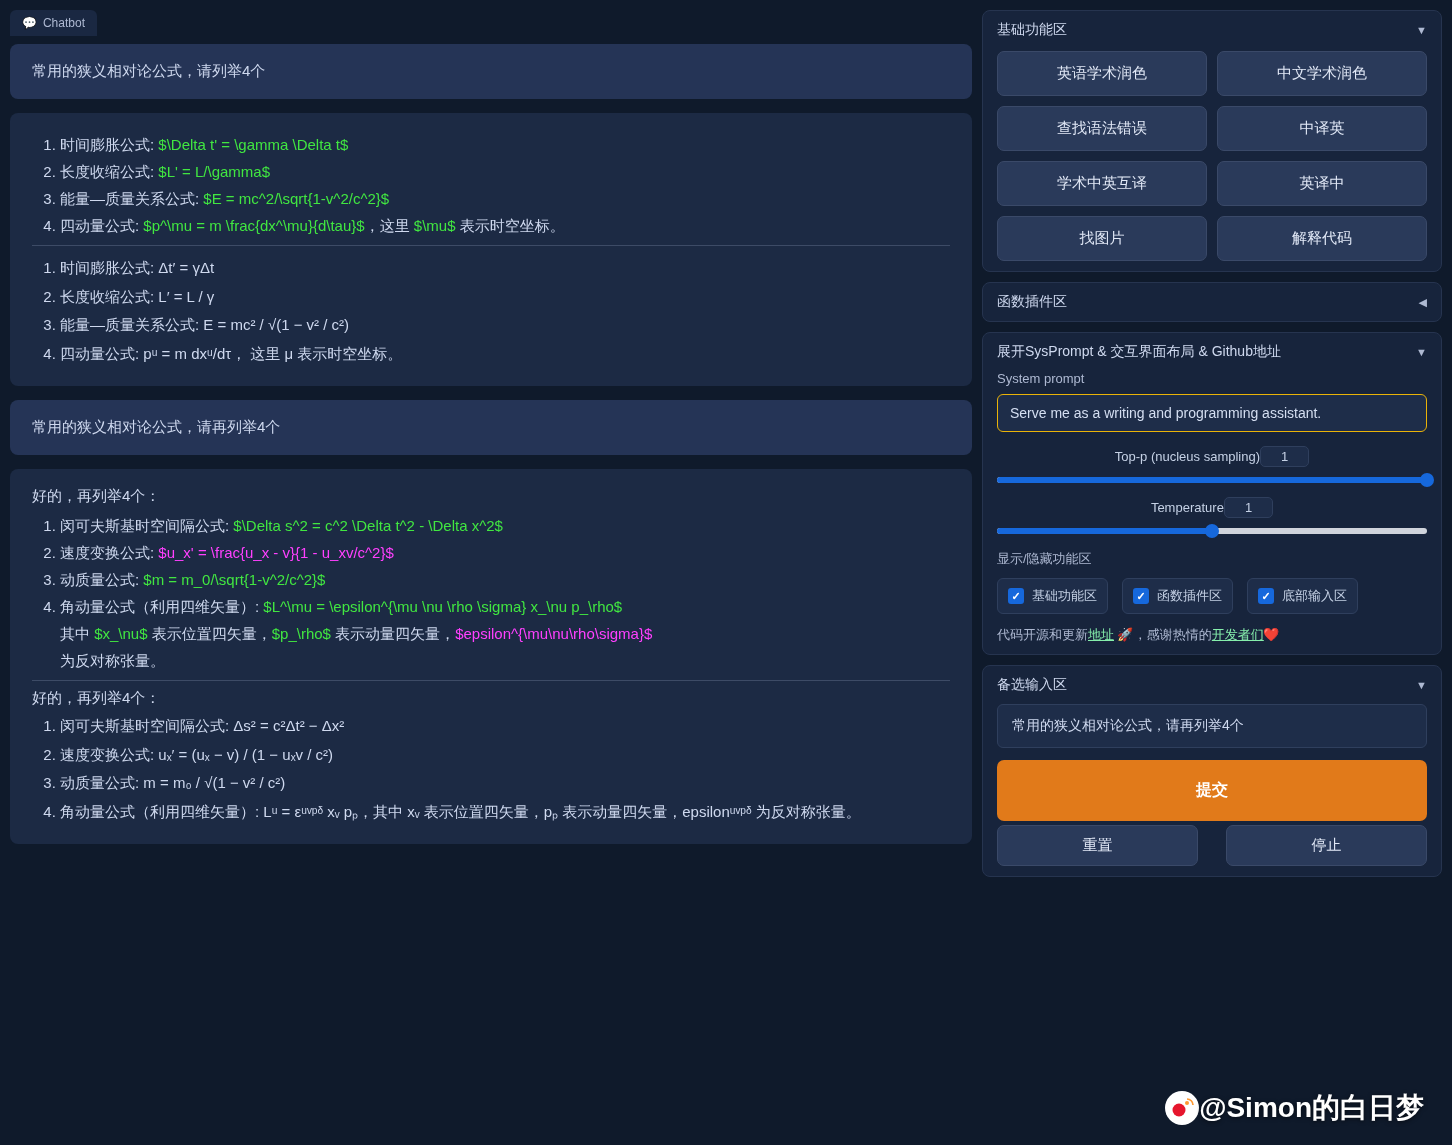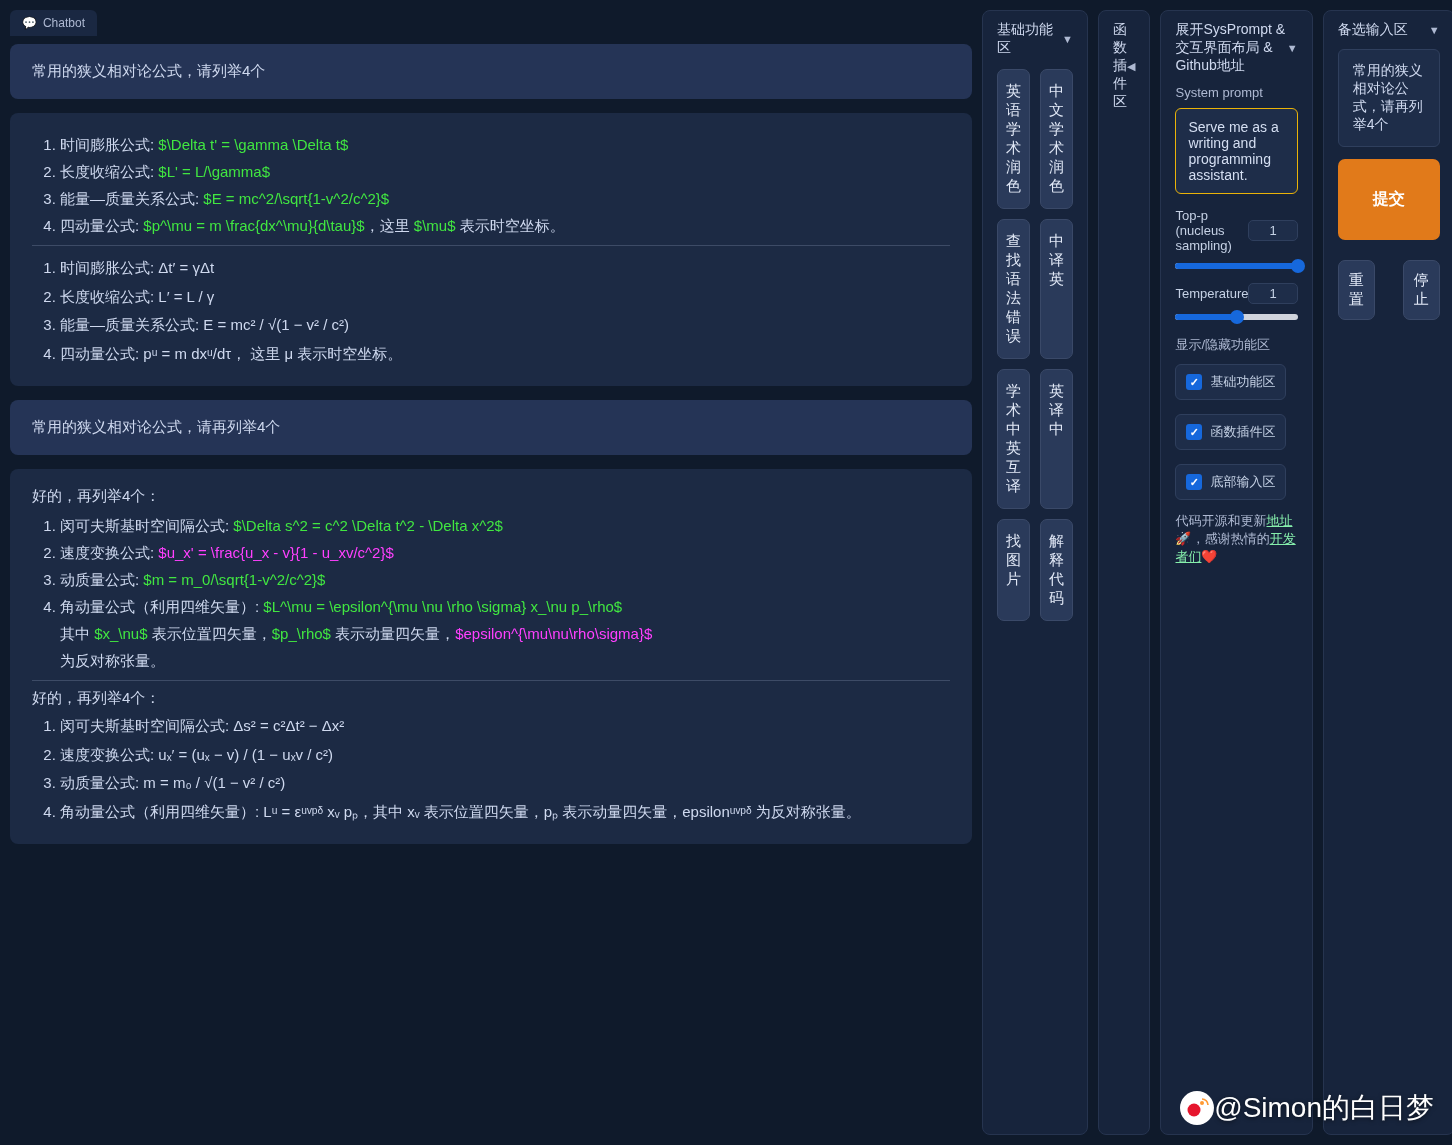--- a/index.html
+++ b/index.html
@@ -9,21 +9,21 @@
   font-family: -apple-system, BlinkMacSystemFont, "Segoe UI", Arial, sans-serif;
   font-size: 13px;
   width: 1452px;
   height: 1145px;
   overflow: hidden;
   display: flex;
   gap: 10px;
   padding: 10px;
 }
 .left { flex: 1; display: flex; flex-direction: column; gap: 8px; }
-.right { width: 460px; display: flex; flex-direction: row; gap: 10px; }
+.right { width: 460px; display: flex; flex-direction: column; gap: 10px; }
 .tab { display:inline-flex; align-items:center; gap:6px; background:#1a2842; padding:6px 12px; border-radius:6px 6px 0 0; color:#aeb9d2; font-size:12px;}
 .chatpane { display:flex; flex-direction:column; gap:14px; }
 .bubble { background:#1c2a44; border-radius:8px; padding:18px 22px; color:#cfd9ef; font-size:15px;}
 .bubble.user { background:#253456; }
 .formula-block ol { list-style: decimal; padding-left: 28px; line-height: 1.8; font-size:15px;}
 .formula-block li .lbl { color:#cfd9ef; }
 .formula-block li .tex { color:#41e641; }
 .formula-block li .tex2 { color:#ff40ff;text-align:right; }
 .formula-block hr { border:none; border-top:1px solid #3d4b66; margin:6px 0 8px 0;}
 .rendered ol { list-style:decimal; padding-left:28px; line-height:1.9; font-size:15px; }
@@ -39,24 +39,24 @@
 .slider-val { background:#1e2d49; border:1px solid #2f3f5d; border-radius:5px; padding:2px 20px; font-size:13px;}
 .slider-track { height:6px; background:#d0d4dc; border-radius:3px; margin-top:10px; position:relative;}
 .slider-fill { height:6px; background:#1668dc; border-radius:3px; position:absolute; left:0; top:0;}
 .slider-thumb { width:14px; height:14px; background:#1668dc; border-radius:50%; position:absolute; top:-4px; transform:translateX(-50%);}
 .chk-row { display:flex; gap:14px; flex-wrap:wrap; margin-top:10px;}
 .chk { display:inline-flex; align-items:center; gap:8px; background:#1e2d49; border:1px solid #2f3f5d; border-radius:6px; padding:8px 10px; cursor:pointer;}
 .chkbox { width:16px; height:16px; background:#1668dc; border-radius:3px; display:inline-flex; align-items:center; justify-content:center; color:#fff; font-size:11px; font-weight:bold;}
 .credit { font-size:13px; color:#aeb9d2; margin-top:12px; }
 .credit a { color:#86efac; }
 .alt-input { background:#1e2d49; border:1px solid #2f3f5d; border-radius:6px; padding:12px 14px; color:#cfd9ef; font-size:14px; margin-top:10px;}
-.submit { background:#e17a1a; color:#fff; border:none; border-radius:7px; padding:30px; text-align:center; font-size:16px; font-weight:600; margin-top:12px; cursor:pointer; width:100%;}
-.two-btn { display:grid; grid-template-columns:1fr 1fr; gap:28px; margin-top:20px;}
+.submit { background:#e17a1a; color:#fff; border:none; border-radius:7px; padding:20px; text-align:center; font-size:16px; font-weight:600; margin-top:12px; cursor:pointer; width:100%;}
+.two-btn { display:grid; grid-template-columns:1fr 1fr; gap:28px; margin-top:4px;}
 .greybtn { background:#2a3a5a; color:#e2e9f7; border:1px solid #3a4968; border-radius:7px; padding:10px; text-align:center; font-size:15px; cursor:pointer;}
-.watermark { position:fixed; right:18px; bottom:18px; color:#fff; font-size:28px; font-weight:400; display:flex; align-items:center; text-shadow:0 1px 4px rgba(0,0,0,0.6); z-index:50;}
+.watermark { position:fixed; right:28px; bottom:18px; color:#fff; font-size:28px; font-weight:700; display:flex; align-items:center; text-shadow:0 1px 4px rgba(0,0,0,0.6); z-index:50;}
 .weibo { width:34px; height:34px; border-radius:50%; background:#fff; display:inline-flex; align-items:center; justify-content:center;}
 .weibo svg { width:24px; height:24px;}
 </style>
 </head>
 <body>
 
 <div class="left">
   <div><span class="tab">
         <span>💬</span>
         <span>Chatbot</span>

